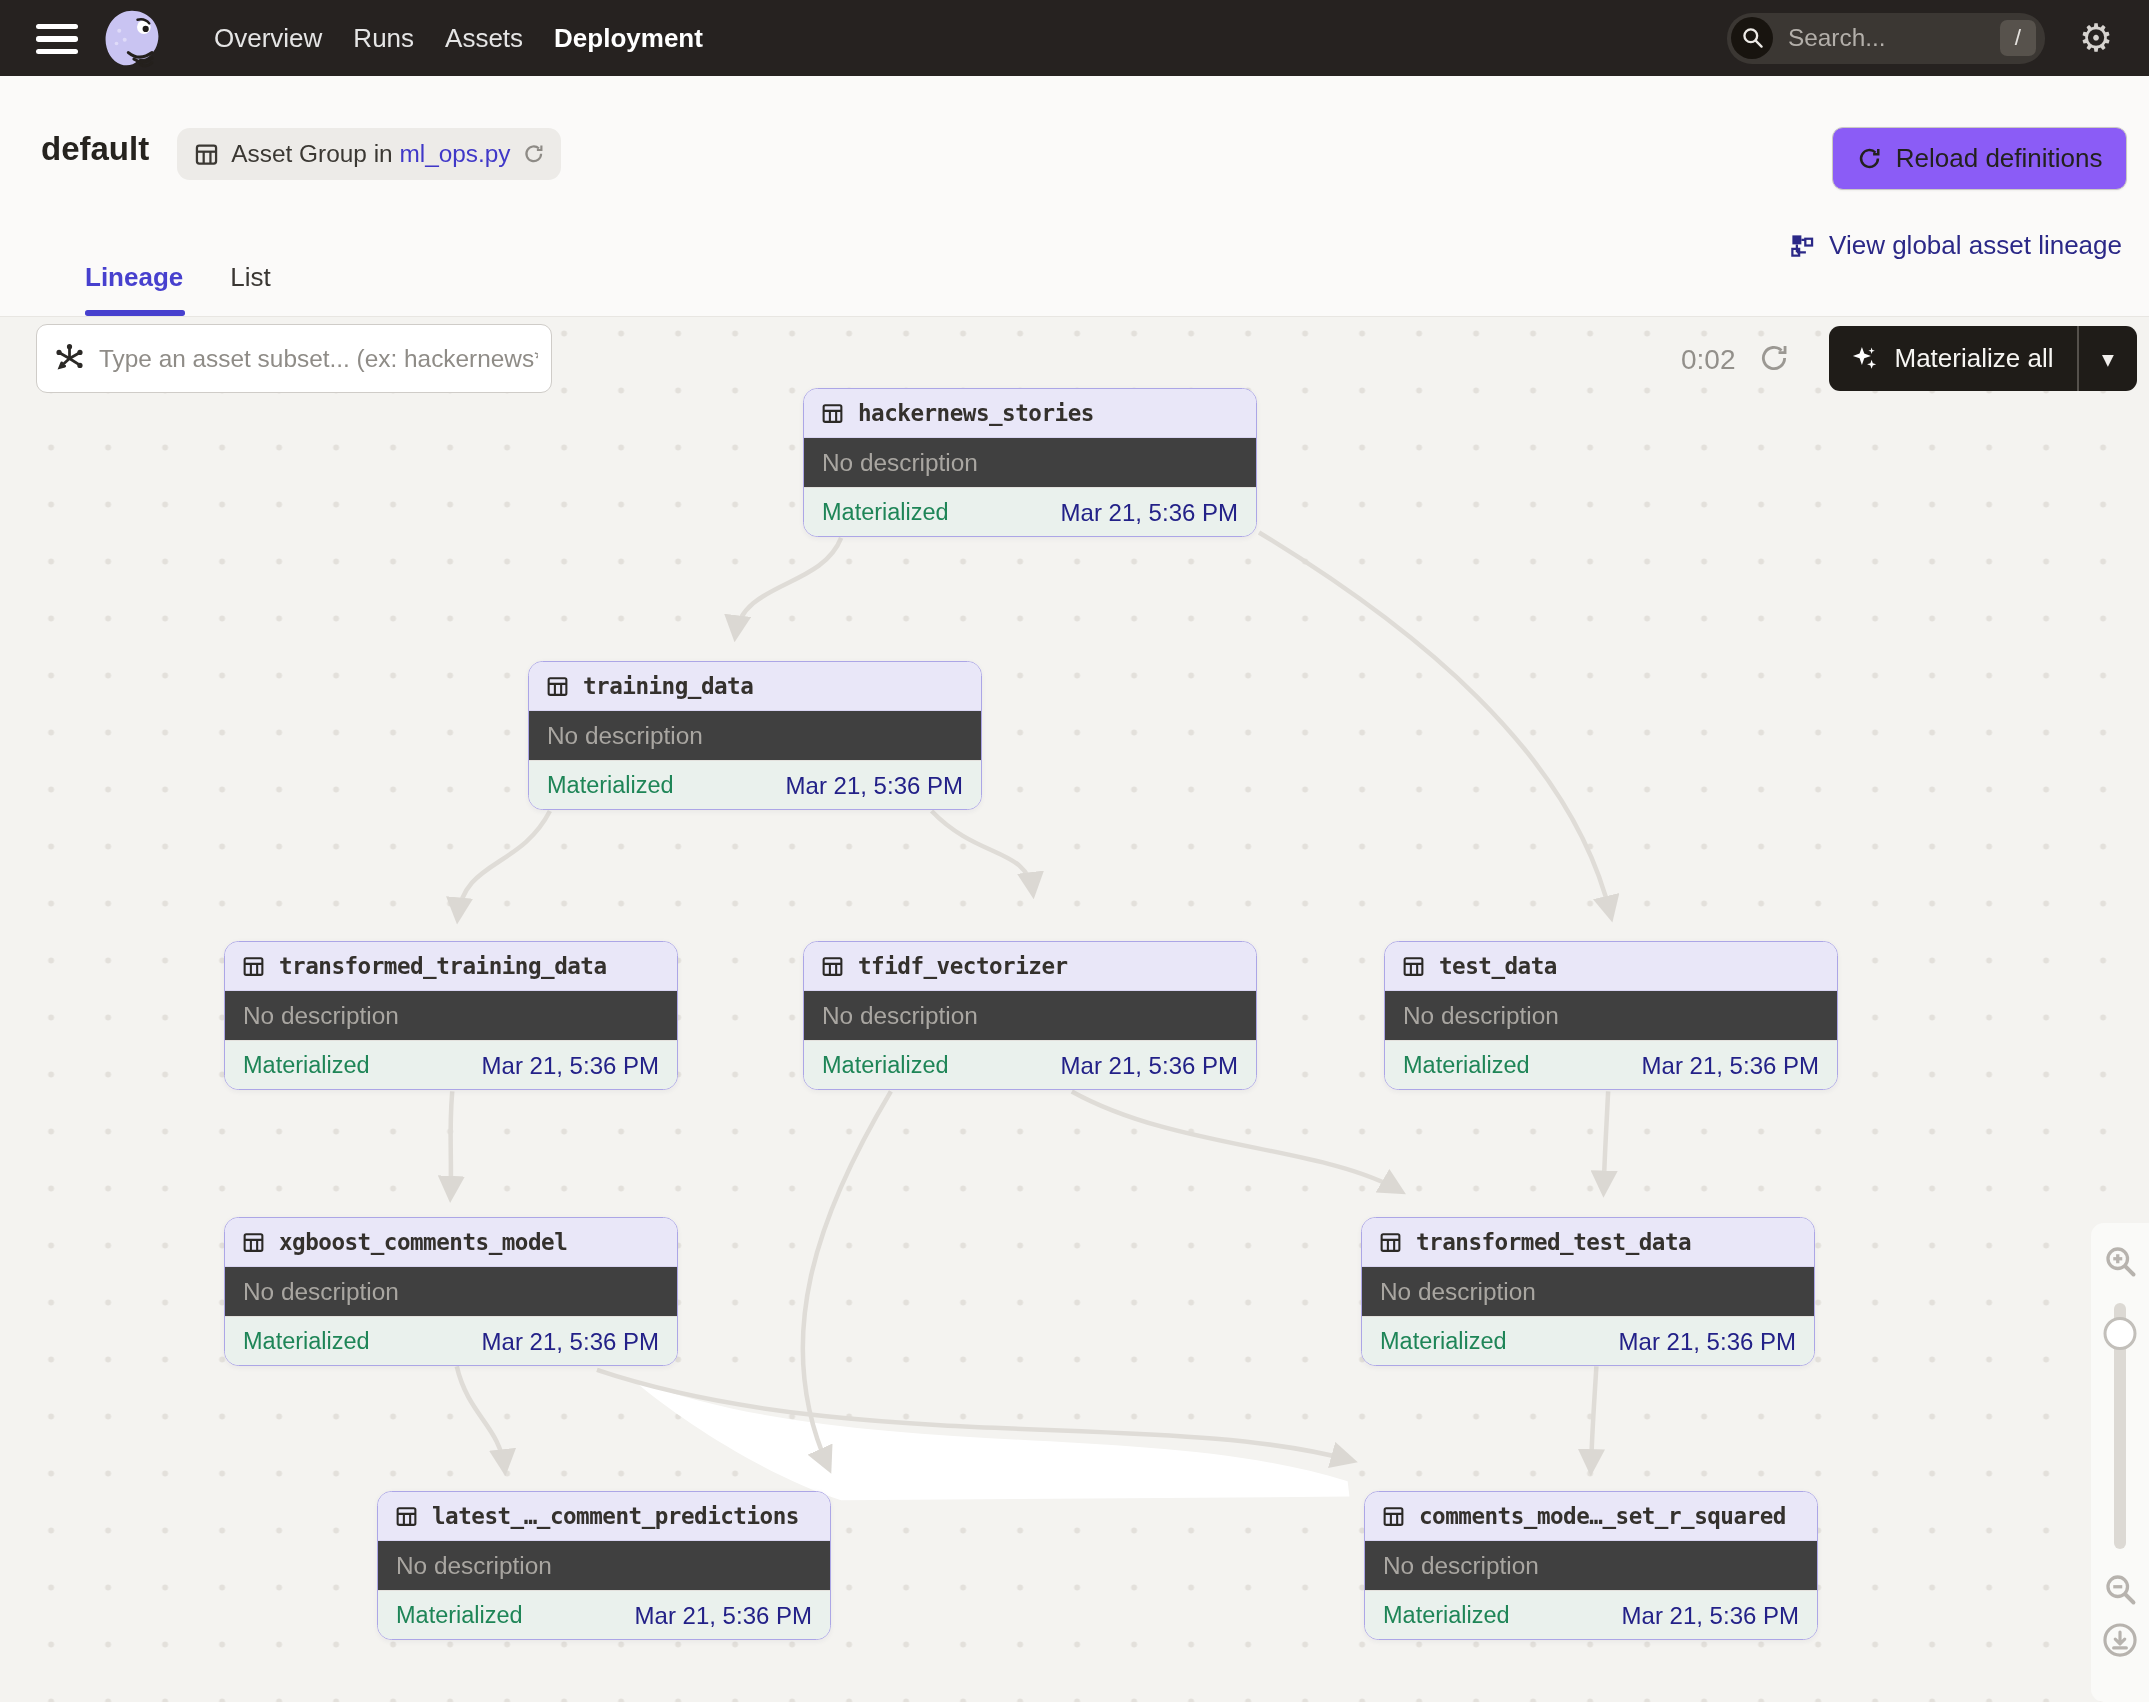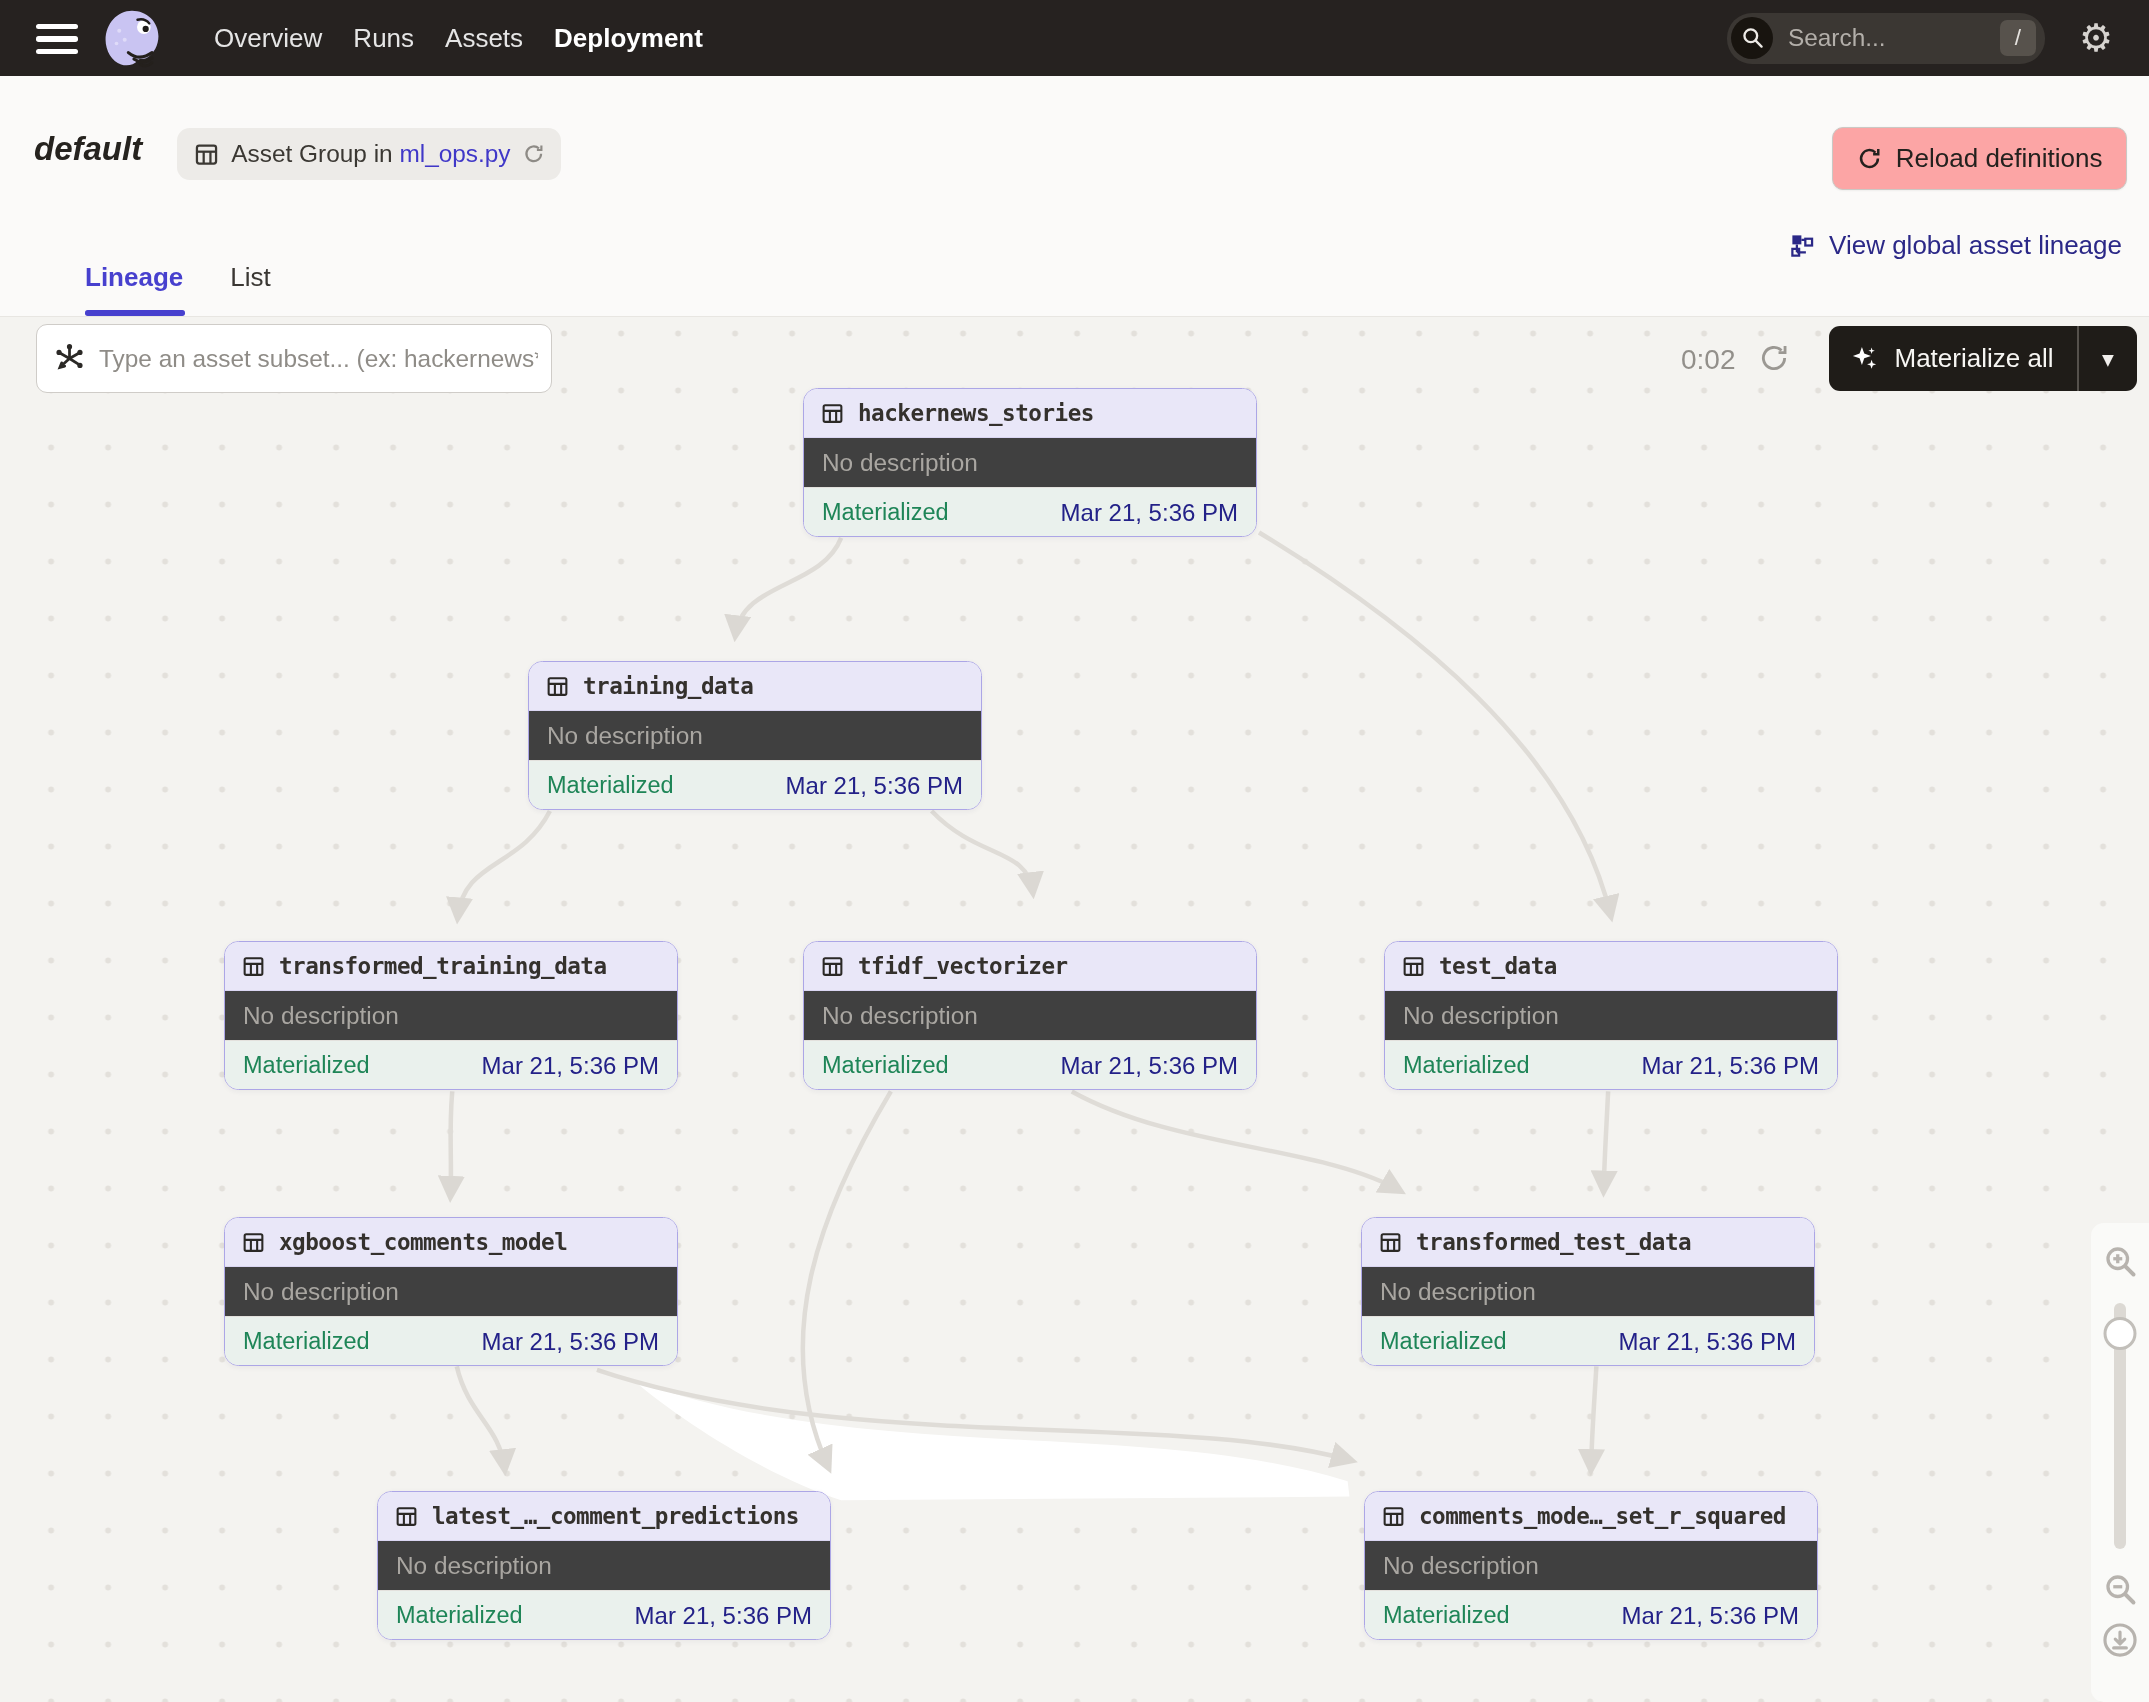--- a/index.html
+++ b/index.html
@@ -17,26 +17,26 @@
   .navlink.active { color:#FFFFFF; font-weight:700; }
   .nav-right { position:absolute; right:36px; top:0; height:76px; display:flex; align-items:center; gap:34px; }
   .search-pill { width:318px; height:51px; background:#3B3733; border-radius:25px; display:flex; align-items:center; padding:0 9px 0 4.5px; }
   .search-circle { width:42px; height:42px; border-radius:50%; background:#18140F; display:flex; align-items:center; justify-content:center; flex:none; }
   .search-text { color:#B3AFAA; font-size:24.4px; margin-left:14.5px; flex:1; }
   .slash-badge { width:36px; height:36px; background:#57524C; border-radius:7.2px; color:#E6E3DF; font-size:22.6px; display:flex; align-items:center; justify-content:center; }
   .gear { font-family:"DejaVu Sans",sans-serif; color:#D6D3CF; font-size:38px; line-height:1; cursor:pointer; }
 
   
   .subheader { position:absolute; left:0; top:76px; width:2149px; height:241px; background:#FBFAF9; border-bottom:0.9px solid #E8E6E2; }
-  .page-title { position:absolute; left:34px; top:54px; font-size:33px; font-weight:700; color:#26231F;font-style:italic; }
+  .page-title { position:absolute; left:41px; top:54px; font-size:33px; font-weight:700; color:#26231F; }
   .group-chip { position:absolute; left:177px; top:52px; height:52px; background:#EDEBE8; border-radius:12.7px; display:flex; align-items:center; padding:0 16.3px; gap:11px; }
   .group-chip .chip-text { font-size:24.4px; color:#3B3833; }
   .group-chip a { color:#4038C8; text-decoration:none;margin-top:16px; }
   .chip-refresh { color:#8E8B86; }
-  .reload-btn { position:absolute; right:22px; top:51px; height:63px; background:#fca5a5; border:1.8px solid #CBC8C4; border-radius:11px; display:flex; align-items:center; gap:12.7px; padding:0 23.5px; font-size:26px; color:#23211E; cursor:pointer; box-shadow:0 0.9px 1.8px rgba(0,0,0,.05); }
+  .reload-btn { position:absolute; right:22px; top:51px; height:63px; background:#8b5cf6; border:1.8px solid #CBC8C4; border-radius:11px; display:flex; align-items:center; gap:12.7px; padding:0 23.5px; font-size:26px; color:#23211E; cursor:pointer; box-shadow:0 0.9px 1.8px rgba(0,0,0,.05); }
   .tabs { position:absolute; left:41px; bottom:0; display:flex; gap:47px; }
   .tab { font-size:26px; padding-bottom:23.5px; color:#3A3733; font-weight:500; cursor:pointer; position:relative; }
   .tab.active { color:#4740CE; font-weight:600;margin-left:44px; }
   .tab.active::after { content:""; position:absolute; left:0; right:-1.8px; bottom:0; height:6.3px; background:#4740CE; border-radius:2.7px; }
   .global-link { position:absolute; right:27px; top:154px; display:flex; align-items:center; gap:12.7px; font-size:26px; color:#2B2887; cursor:pointer; }
 
   
   .canvas { position:absolute; left:0; top:317px; width:2149px; height:1386px; background:#F4F3F0;
     background-image:radial-gradient(circle, #E3E0DB 2.7px, transparent 3.3px);
     background-size:57px 57px; background-position:22.6px 45px; }

